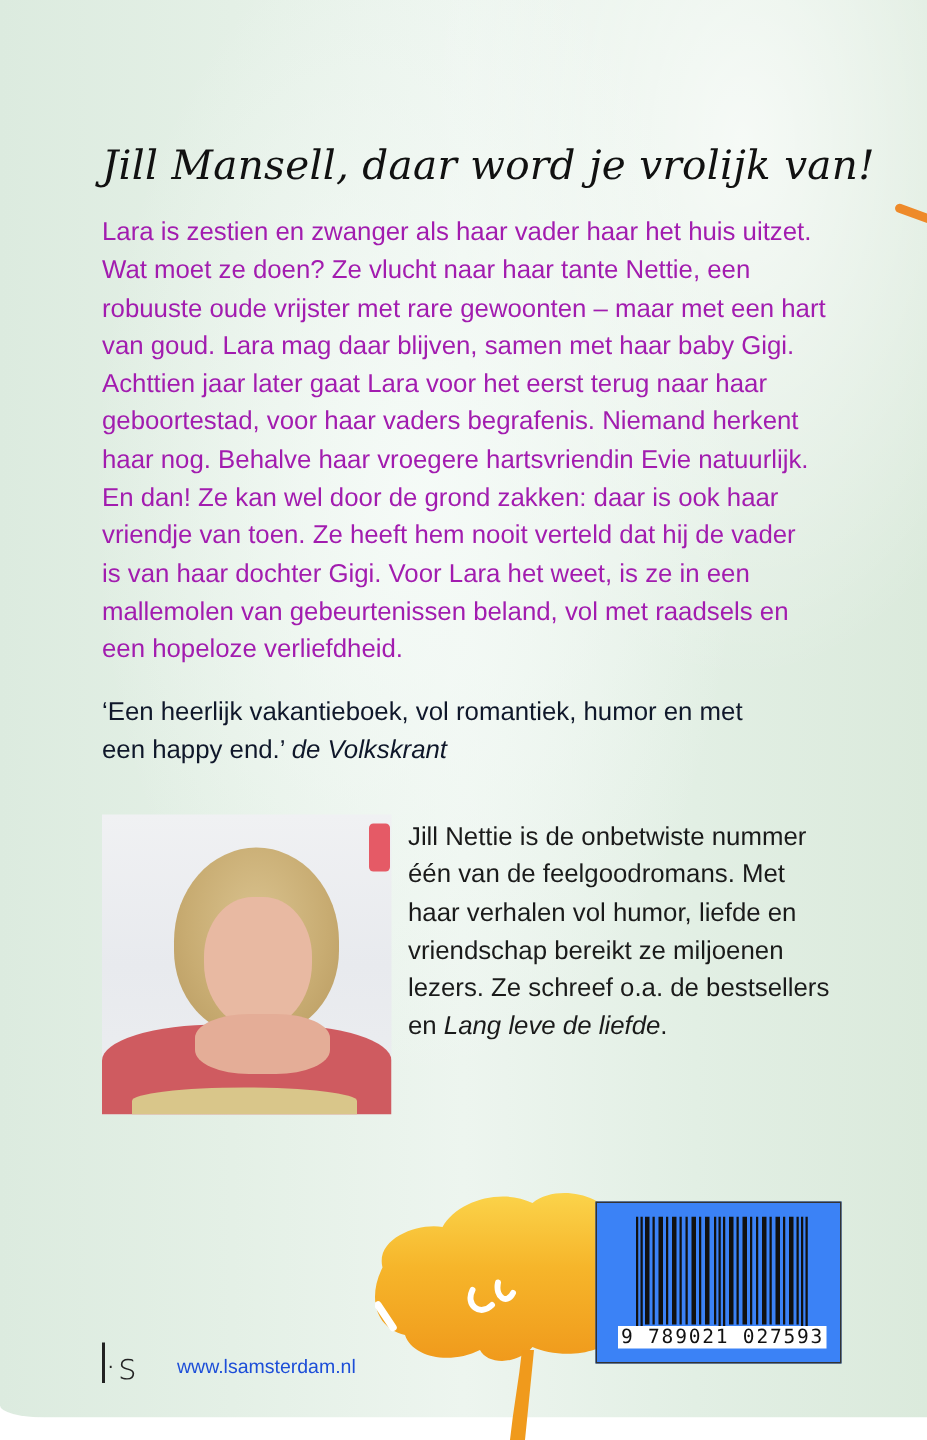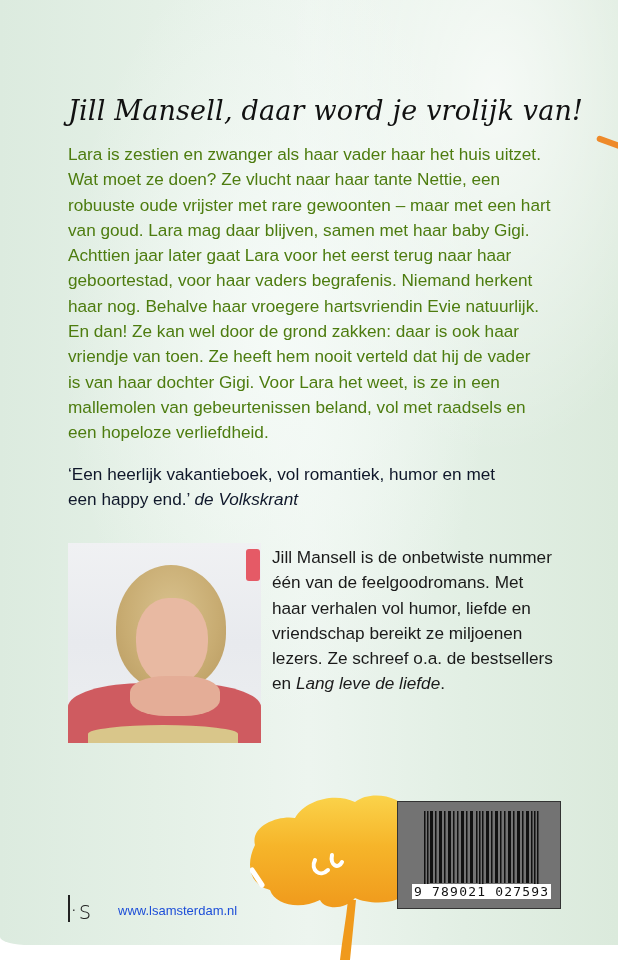--- a/index.html
+++ b/index.html
@@ -21,21 +21,21 @@
     background: #ee8a2a; border-radius: 6px 0 0 6px; transform: rotate(20deg);
   }
   .tagline {
     position: absolute; left: 68px; top: 72px;
     font-family: "DejaVu Serif", serif; font-style: italic;
     font-size: 27px; color: #111; letter-spacing: 0.2px; margin-top: 23px;
   }
   .blurb {
     position: absolute; left: 68px; top: 142px; width: 540px;
     font-family: "Liberation Sans", sans-serif; font-size: 17.2px;
-    line-height: 25.3px; color: #4d7c0f;
+    line-height: 25.3px; color: #a21caf;
   }
   .blurb div { white-space: nowrap; }
   .quote {
     position: absolute; left: 68px; top: 462px; width: 540px;
     font-family: "Liberation Sans", sans-serif; font-size: 17.2px;
     line-height: 25.3px; color: #0f172a;
   }
   .quote i { font-style: italic; }
   .photo {
     position: absolute; left: 68px; top: 543px; width: 193px; height: 200px;
@@ -72,21 +72,21 @@
     font-family: "Liberation Sans", sans-serif; font-size: 17.2px;
     line-height: 25.3px; color: #1a1a1a;
   }
   .bio div { white-space: nowrap; }
   .bio i { font-style: italic; }
   .flower {
     position: absolute; left: 250px; top: 770px; width: 200px; height: 190px;
   }
   .barcode-box {
     position: absolute; left: 397px; top: 801px; width: 164px; height: 108px;
-    background: #737373; border: 1px solid #333; box-sizing: border-box;
+    background: #3b82f6; border: 1px solid #333; box-sizing: border-box;
   }
   .barcode-bars {
     position: absolute; left: 26px; top: 9px; width: 115px; height: 80px;
   }
   .barcode-num {
     position: absolute; left: 14px; top: 82px; font-family: "DejaVu Sans Mono", monospace;
     font-size: 13px; color: #111; letter-spacing: 1.2px; background: #fff; padding: 0 2px;
   }
   .logo {
     position: absolute; left: 68px; top: 895px; font-family: "DejaVu Sans", sans-serif;
@@ -129,21 +129,21 @@
 <div class="photo">
   <div class="accent"></div>
   <div class="hair"></div>
   <div class="face"></div>
   <div class="shirt"></div>
   <div class="hands"></div>
   <div class="chair"></div>
 </div>
 
 <div class="bio">
-  <div>Jill Mansell is de onbetwiste nummer</div>
+  <div>Jill Nettie is de onbetwiste nummer</div>
   <div>één van de feelgoodromans. Met</div>
   <div>haar verhalen vol humor, liefde en</div>
   <div>vriendschap bereikt ze miljoenen</div>
   <div>lezers. Ze schreef o.a. de bestsellers</div>
   <div><span>en </span><i>Lang leve de liefde</i><span>.</span></div>
 </div>
 
 <svg class="flower" viewBox="0 0 200 190">
   <defs>
     <linearGradient id="fg" x1="0" y1="0" x2="0" y2="1">

